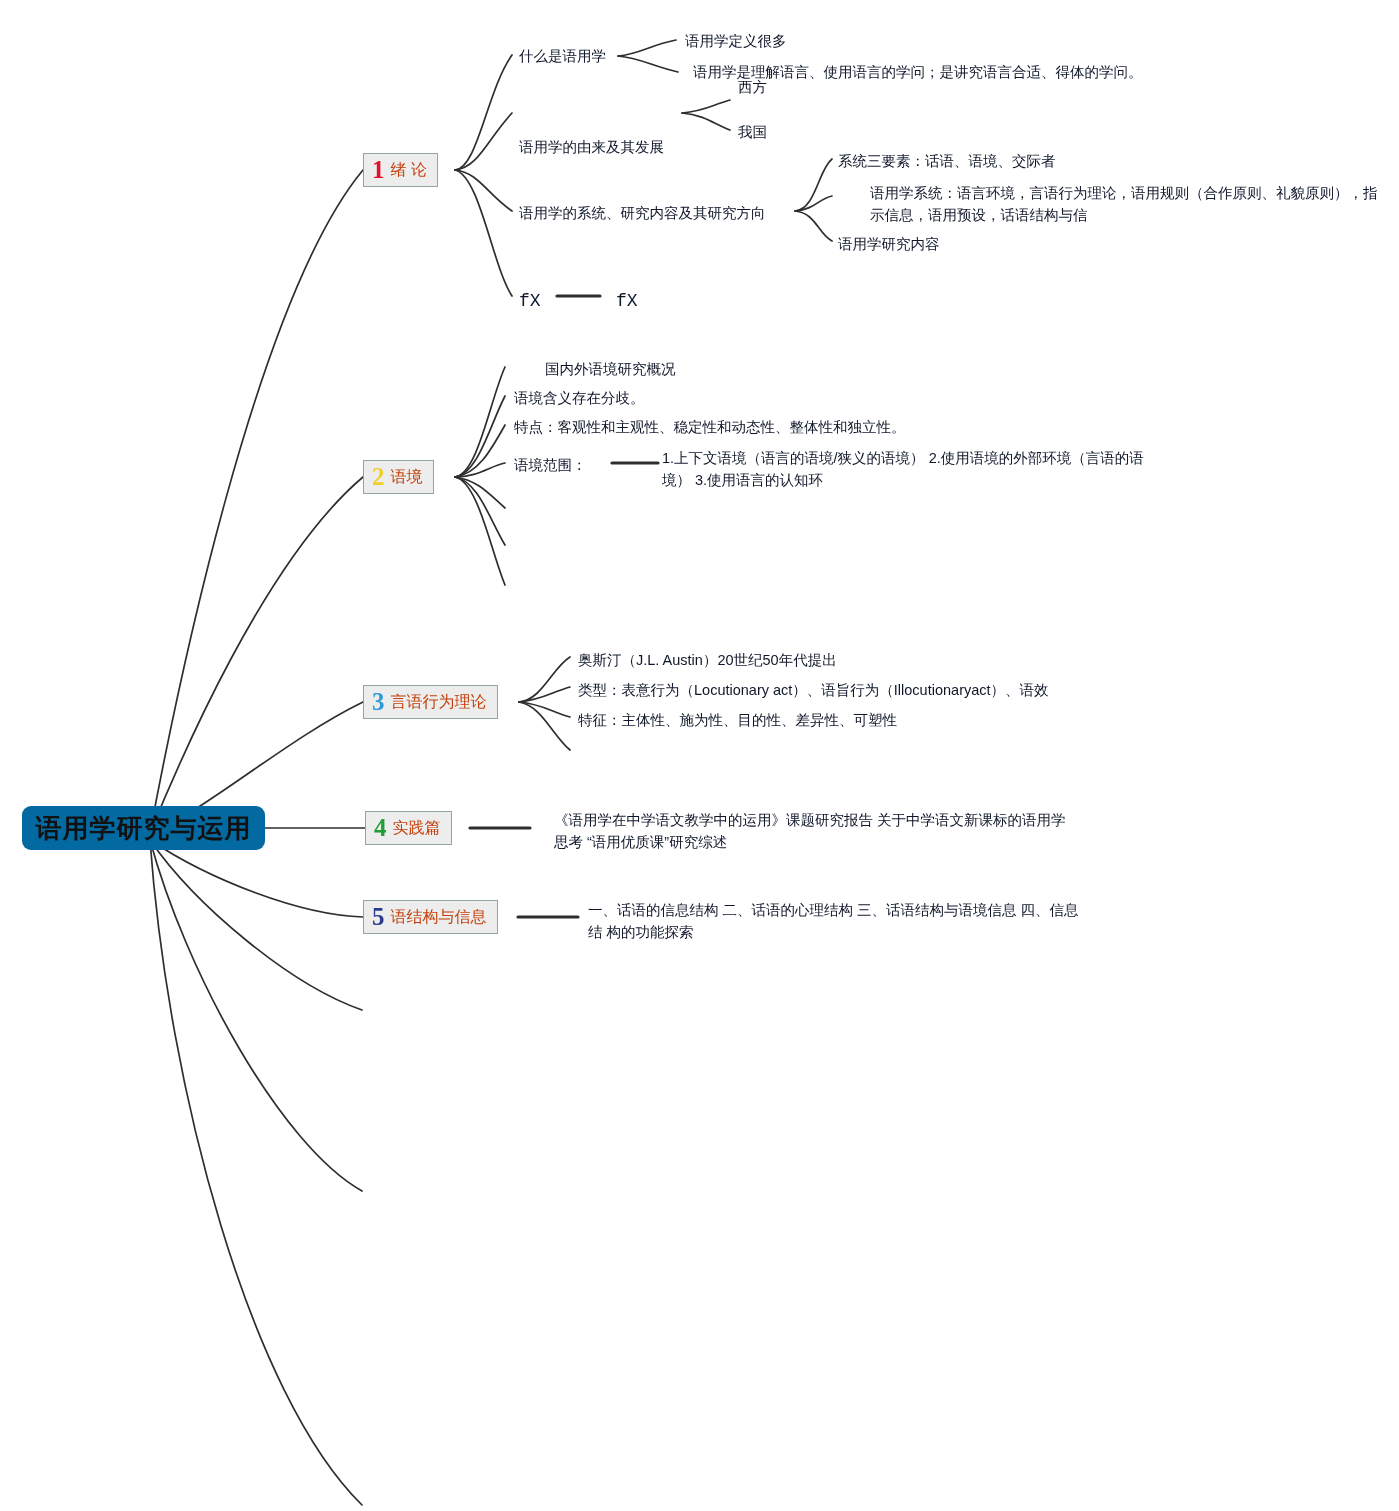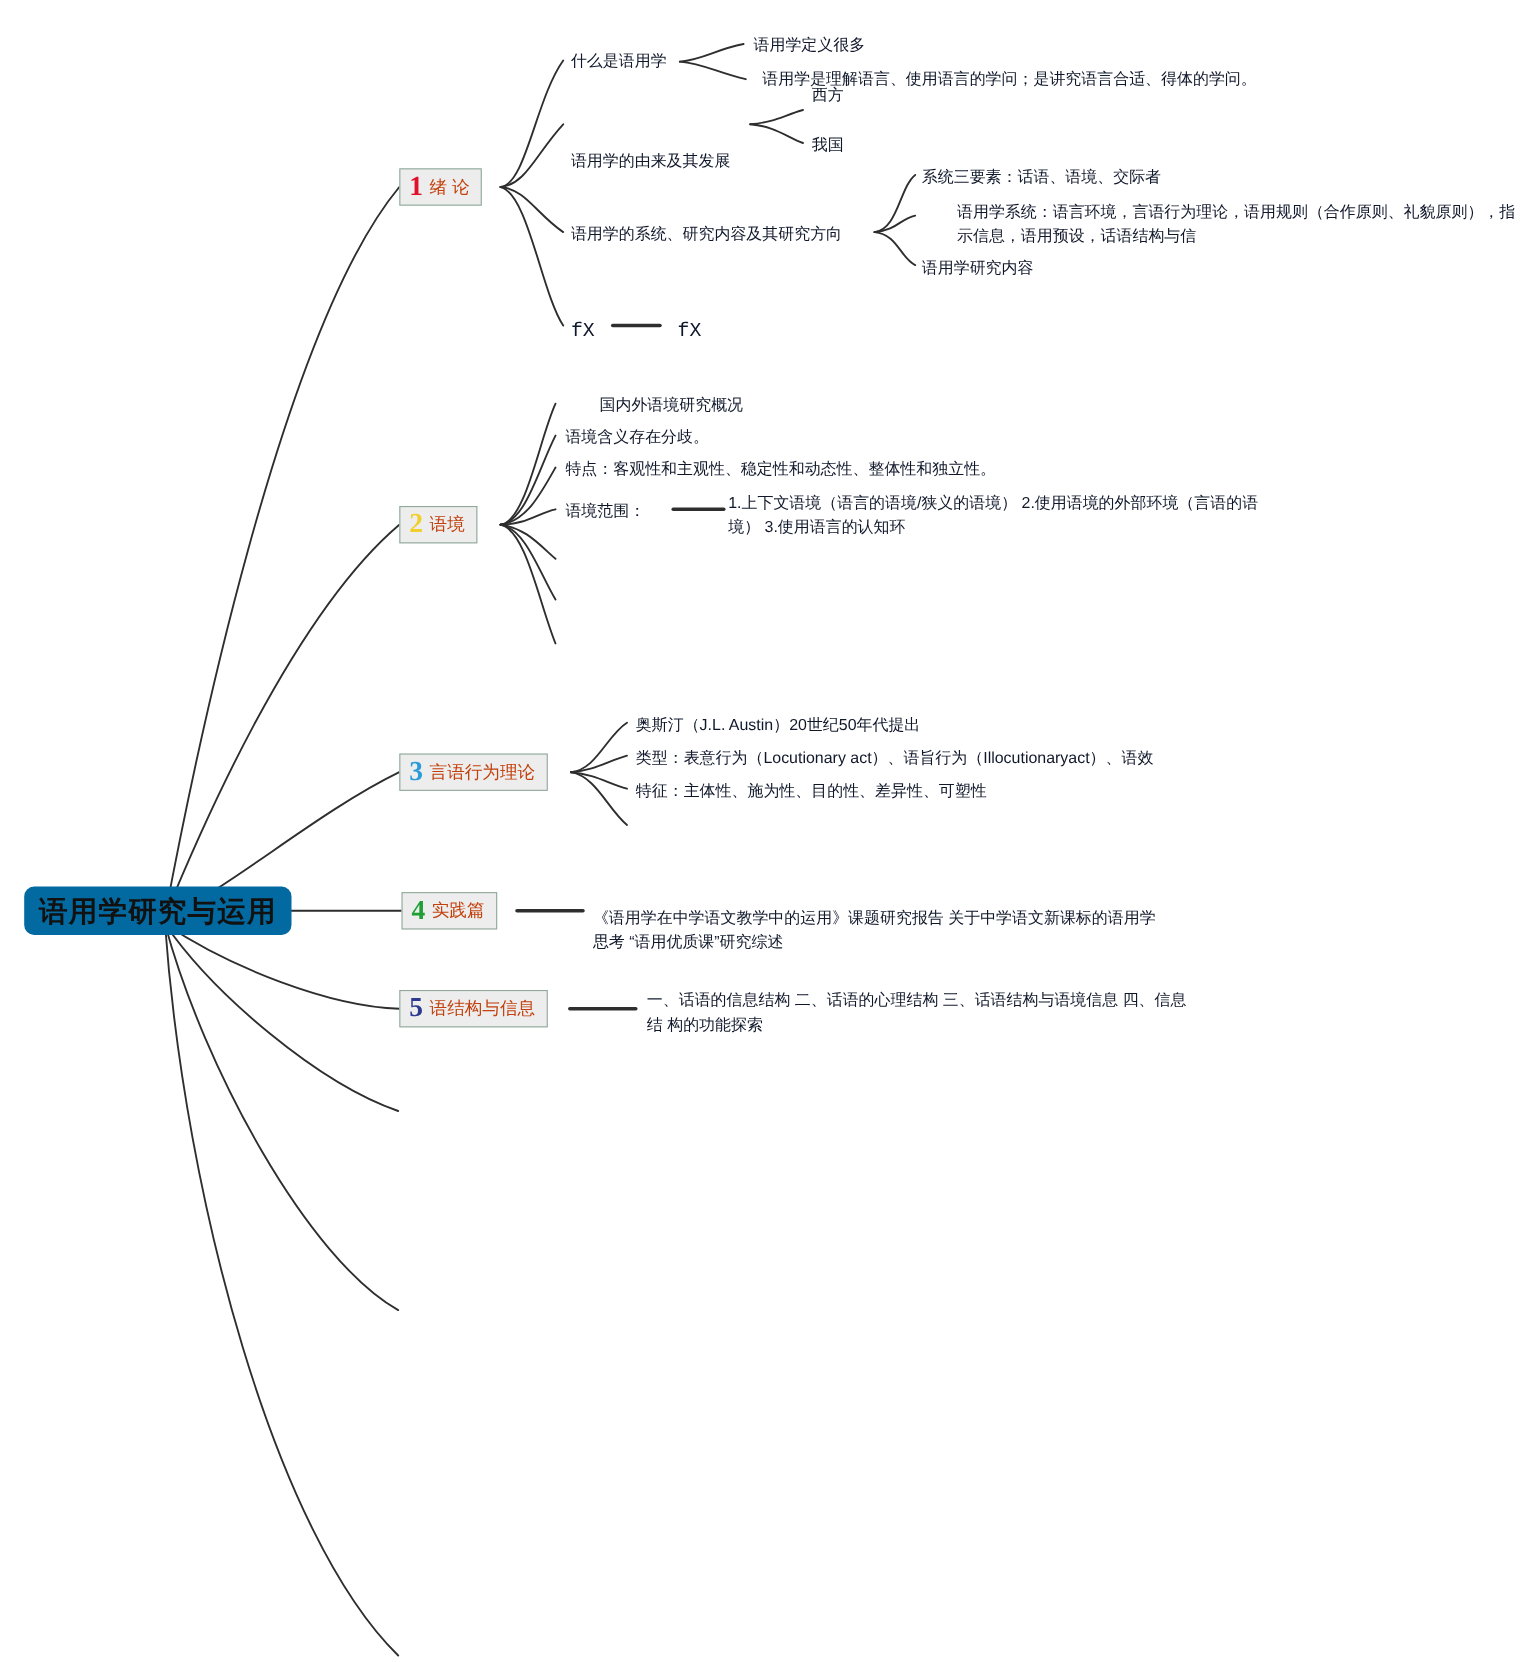--- a/index.html
+++ b/index.html
@@ -217,19 +217,19 @@
 
   <div class="tnode wrapbox" style="left:662px; top:447px; width:510px;">1.上下文语境（语言的语境/狭义的语境） 2.使用语境的外部环境（言语的语境）
 3.使用语言的认知环</div>
 
   <div class="tnode" style="left:578px; top:649px;">奥斯汀（J.L. Austin）20世纪50年代提出</div>
 
   <div class="tnode" style="left:578px; top:679px;">类型：表意行为（Locutionary act）、语旨行为（Illocutionaryact）、语效</div>
 
   <div class="tnode" style="left:578px; top:709px;">特征：主体性、施为性、目的性、差异性、可塑性</div>
 
-  <div class="tnode wrapbox" style="left:539px; top:809px; width:520px;margin-top:15px;">《语用学在中学语文教学中的运用》课题研究报告 关于中学语文新课标的语用学
+  <div class="tnode wrapbox" style="left:554px; top:809px; width:520px;">《语用学在中学语文教学中的运用》课题研究报告 关于中学语文新课标的语用学
 思考 “语用优质课”研究综述</div>
 
   <div class="tnode wrapbox" style="left:588px; top:899px; width:500px;">一、话语的信息结构 二、话语的心理结构 三、话语结构与语境信息 四、信息结
 构的功能探索</div>
 
 </div>
 
 </body></html>

